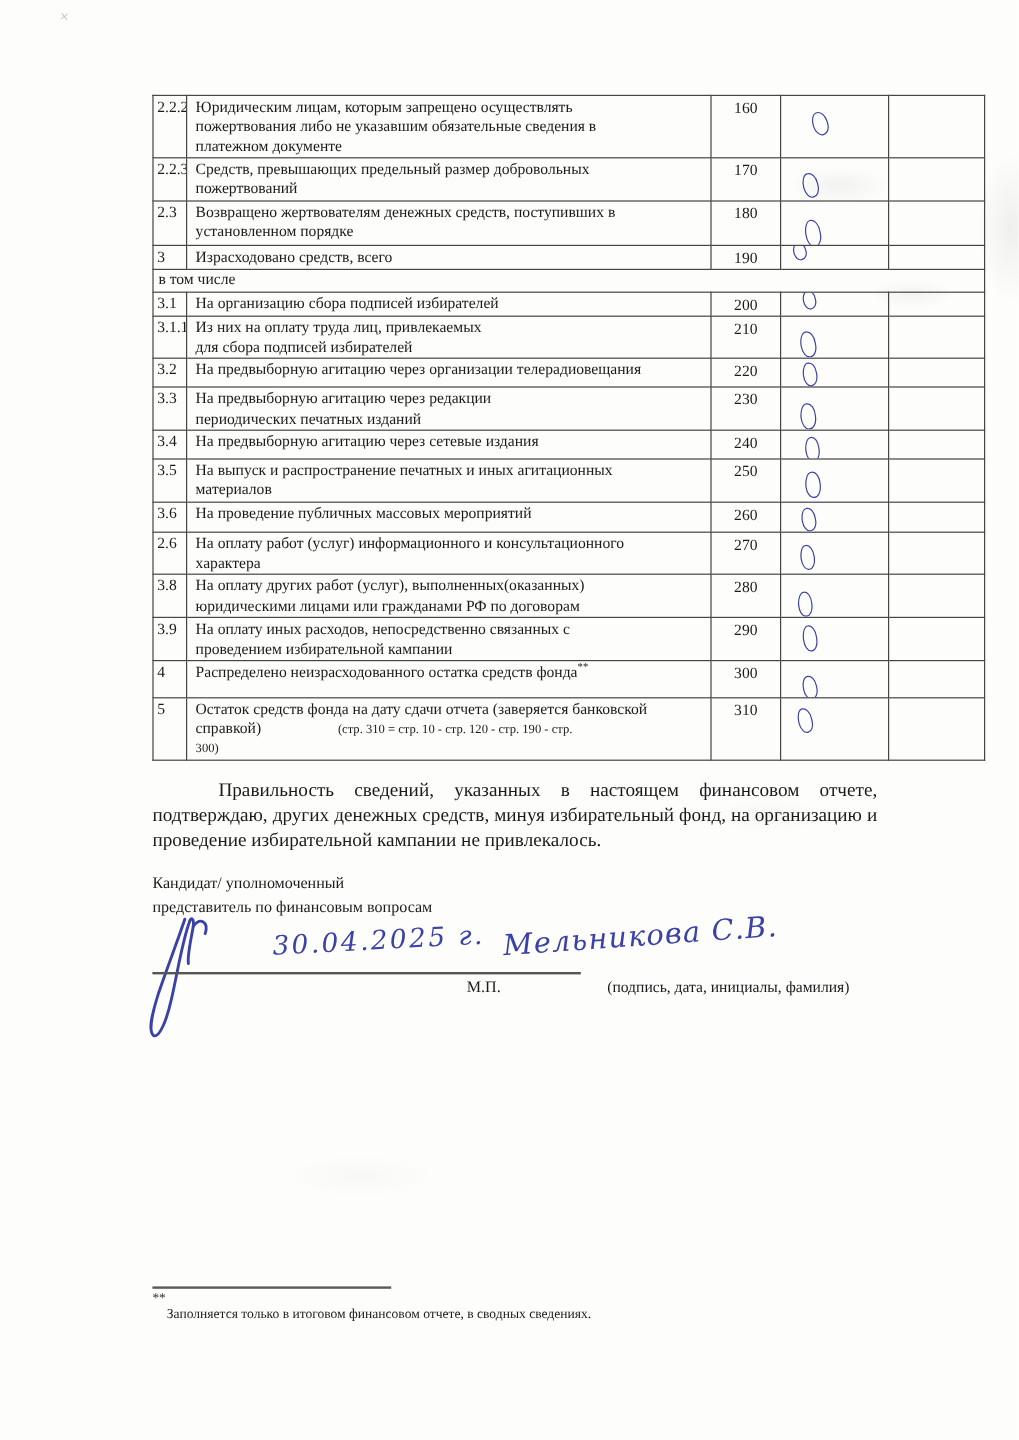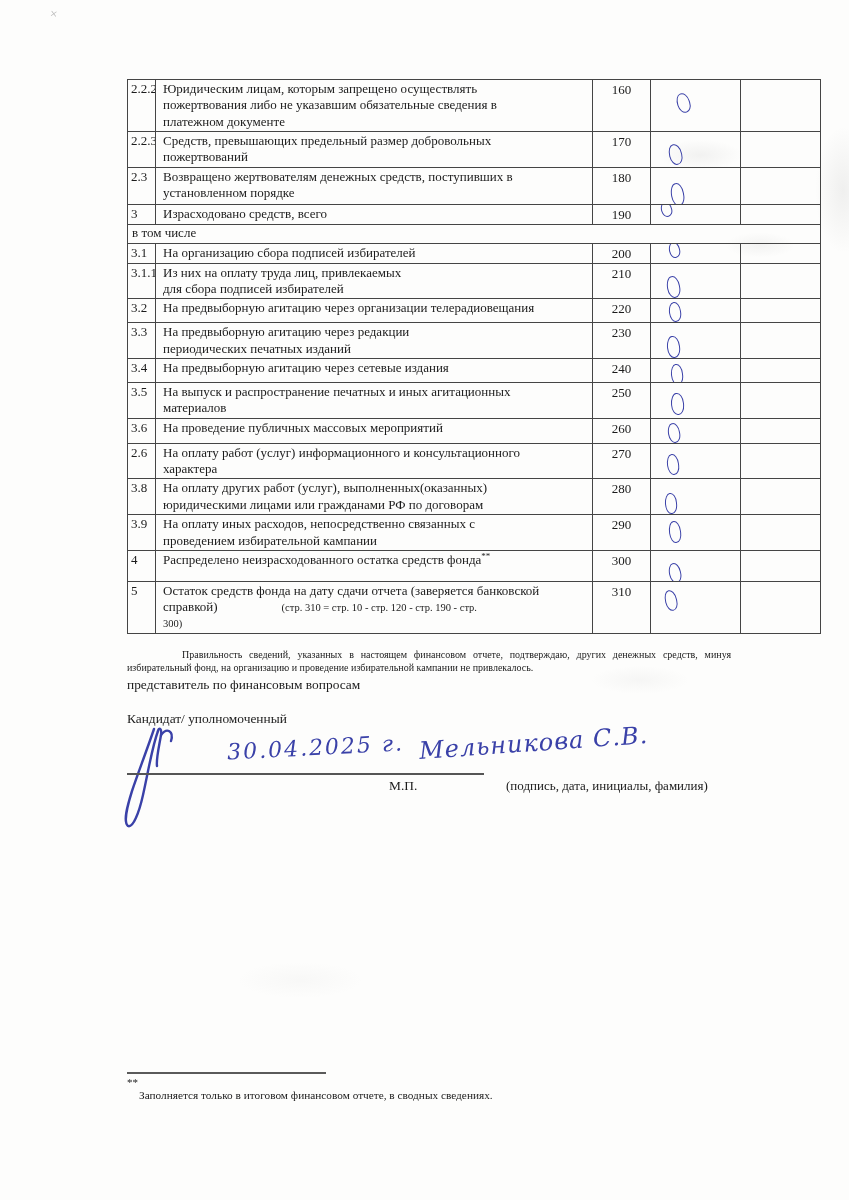--- a/index.html
+++ b/index.html
@@ -44,21 +44,21 @@
   .formula{font-size:10.5px;white-space:pre-line;margin-left:64px;}
   .zero{
     position:absolute;display:block;
     border:1.9px solid #3a41a8;
     border-radius:48% 52% 50% 50% / 55% 50% 45% 50%;
     box-sizing:border-box;
   }
   .declaration{
     margin:14px 89px 0 0;
     text-align:justify;text-indent:55px;
-    font-size:10px;line-height:1.32;
+    font-size:16px;line-height:1.32;
   }
   .role-line{font-size:13.4px;line-height:1.25;}
   .role-1{margin-top:17px;}
   .role-2{margin-top:3px;}
   .sig-area{position:relative;height:120px;margin-top:2px;}
   .sig-flourish{position:absolute;left:-9px;top:-6px;}
   .hw{
     font-family:"DejaVu Serif", serif;font-style:italic;
     color:#3a41a8;white-space:nowrap;
   }
@@ -247,22 +247,22 @@
             <td class="c-val">
               <span class="zero" aria-label="0" style="left: 14px; top: 8px; width: 12px; height: 21px; transform: rotate(-14deg);"></span>
             </td>
             <td class="c-empty"></td>
           </tr>
         </tbody>
     </table>
 
     <p class="declaration">Правильность сведений, указанных в настоящем финансовом отчете, подтверждаю, других денежных средств, минуя избирательный фонд, на организацию и проведение избирательной кампании не привлекалось.</p>
 
+    <div class="role-line role-1">Кандидат/ уполномоченный</div>
     <div class="role-line role-2">представитель по финансовым вопросам</div>
-    <div class="role-line role-1">Кандидат/ уполномоченный</div>
 
     <div class="sig-area">
       <svg class="sig-flourish" width="78" height="108" viewBox="0 0 78 108">
         <g fill="none" stroke="#3a41a8" stroke-width="2.4" stroke-linecap="round">
           <path d="M36,6 C30,24 20,50 14,68 C9,84 5,99 10,103 C15,105 21,90 25,72 C30,50 34,24 40,8"></path>
           <path d="M40,8 C41,4 44,5 43,12 C41,24 38,36 39,43"></path>
           <path d="M43,12 C49,4 56,8 53,18"></path>
         </g>
       </svg>
       <span class="hw hw-date">30.04.2025 г.</span>

